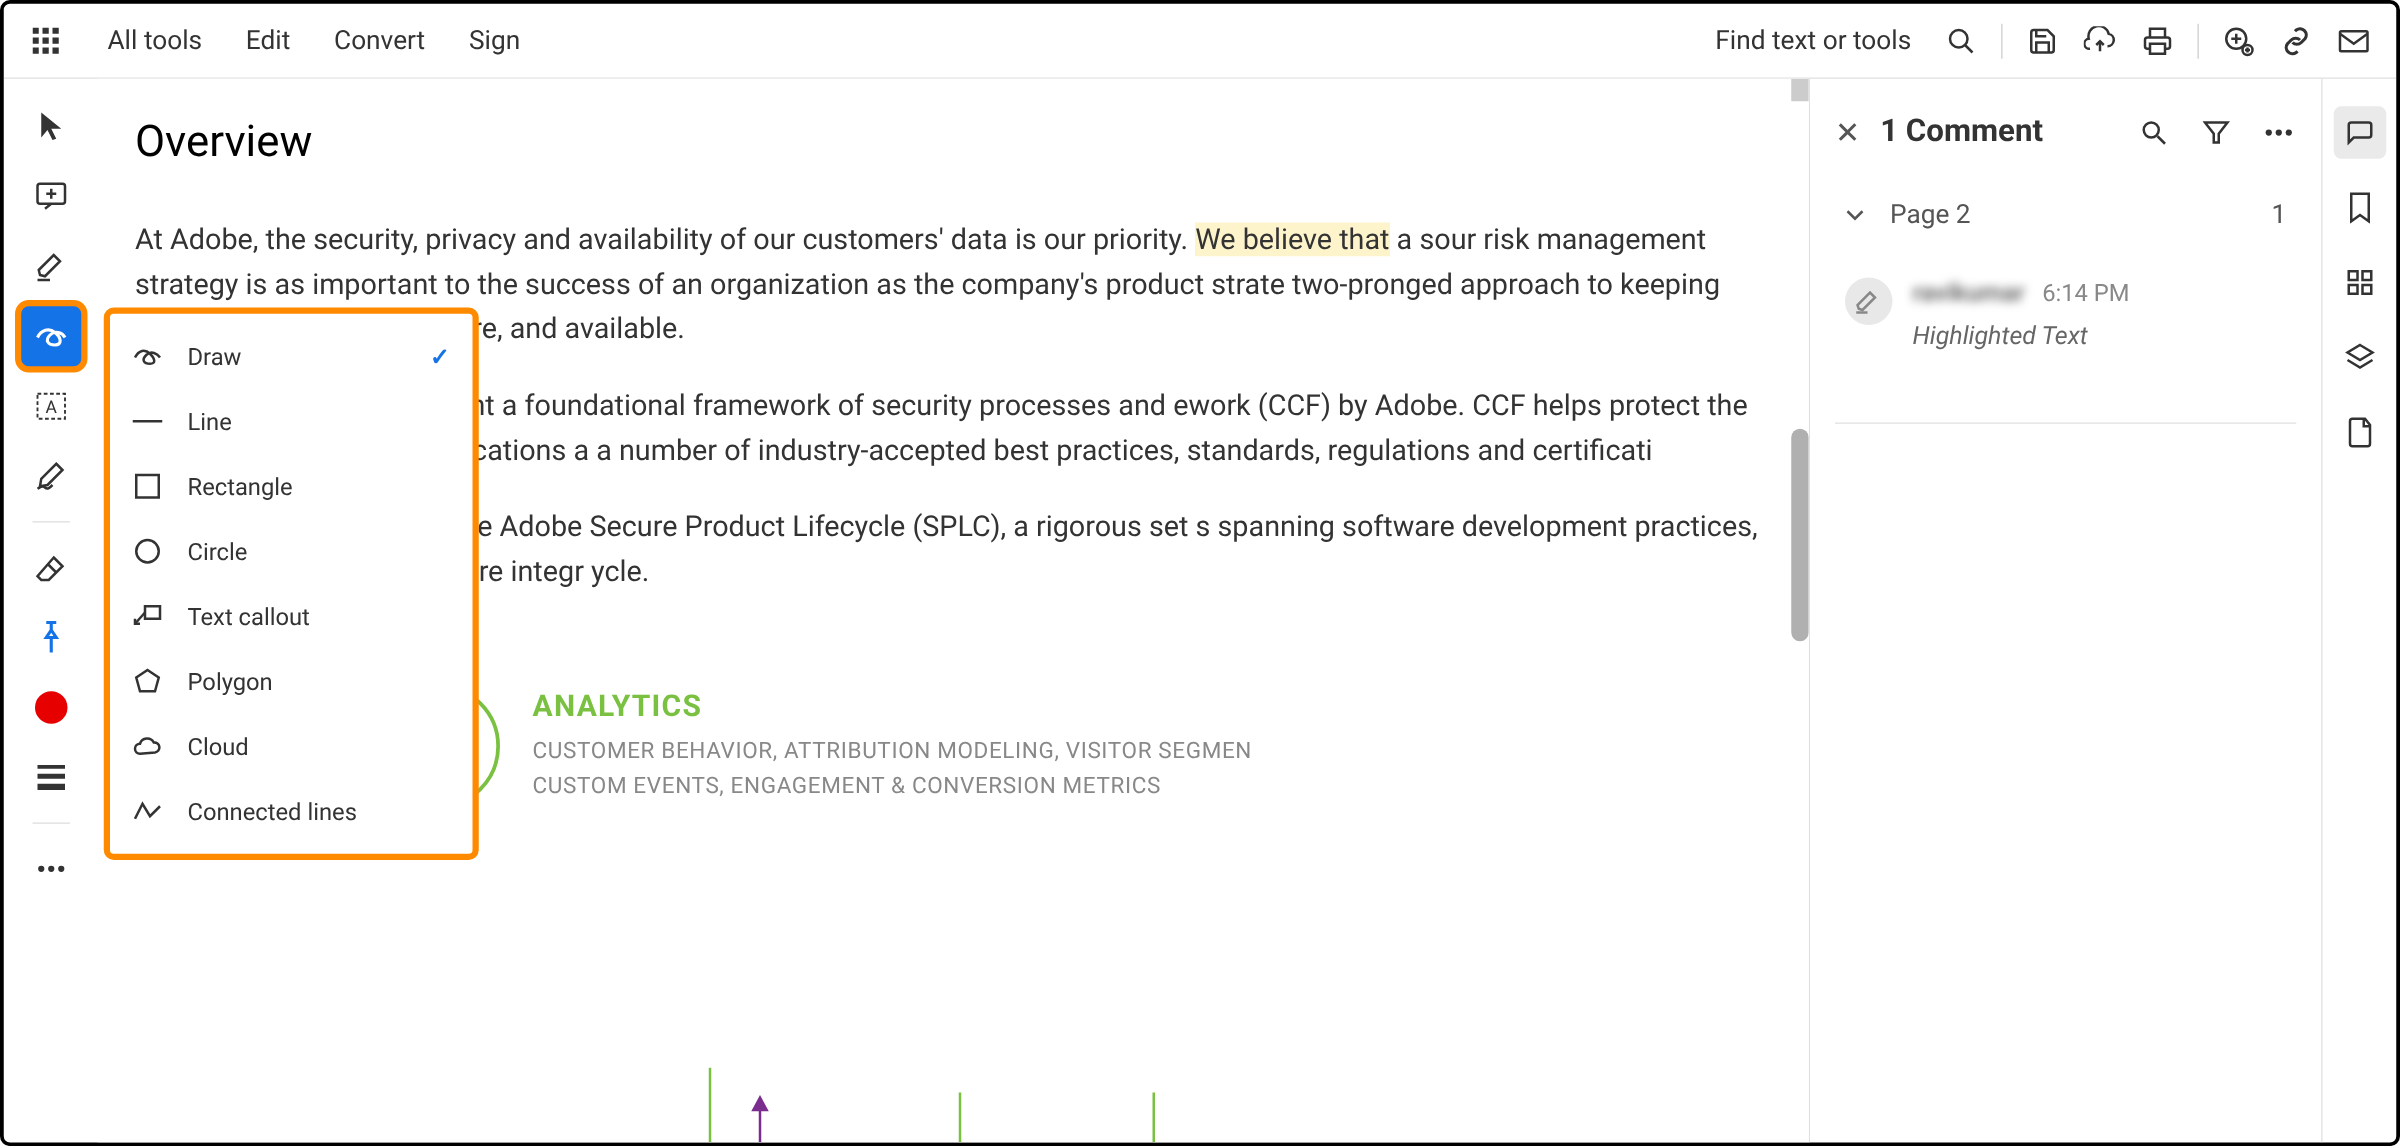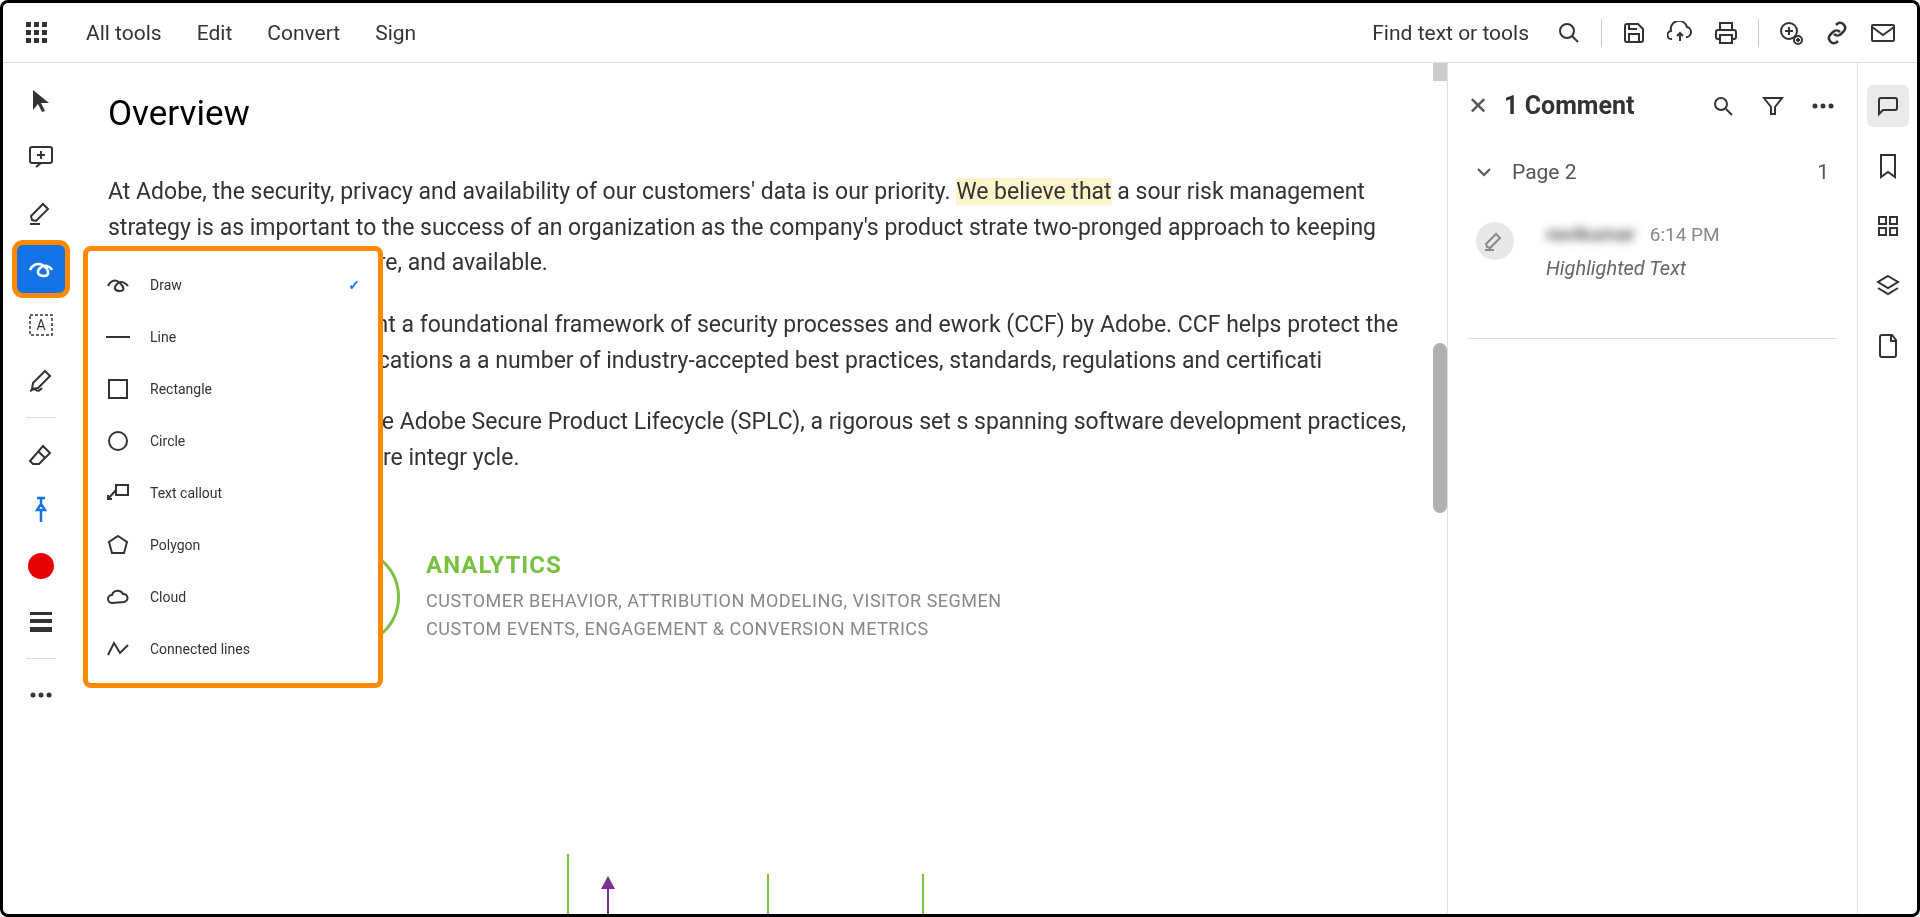--- a/index.html
+++ b/index.html
@@ -18,21 +18,21 @@
 .left-toolbar { width: 75px; padding: 12px 0; display: flex; flex-direction: column; align-items: center; gap: 4px; position: relative; }
 .tool-btn { width: 52px; height: 52px; display: flex; align-items: center; justify-content: center; cursor: pointer; border-radius: 6px; position: relative; }
 .tool-btn.active { background: #1473e6; color: #fff; }
 .tool-btn.highlighted { outline: 5px solid #ff8a00; outline-offset: -2px; border-radius: 8px; }
 .tool-divider { width: 30px; height: 1px; background: #ddd; margin: 6px 0; }
 .color-dot { width: 26px; height: 26px; background: #e60000; border-radius: 50%; }
 .lines-icon { display: flex; flex-direction: column; gap: 4px; }
 .lines-icon span { width: 22px; height: 3px; background: #333; }
 
 .dropdown-menu { position: absolute; left: 80px; top: 243px; width: 300px; background: #fff; border: 5px solid #ff8a00; border-radius: 8px; padding: 8px 0; z-index: 100; }
-.dropdown-item { display: flex; align-items: center; gap: 20px; padding: 14px 18px; font-size: 14px; color: #333; cursor: pointer; text-align: right; }
+.dropdown-item { display: flex; align-items: center; gap: 20px; padding: 14px 18px; font-size: 19px; color: #333; cursor: pointer; text-align: right; }
 .dropdown-item .check { margin-left: auto; color: #1473e6; font-weight: bold; }
 .dropdown-icon { width: 24px; height: 24px; display: flex; align-items: center; justify-content: center; flex-shrink: 0; }
 
 .document-area { flex: 1; padding: 30px 40px 0 30px; overflow: hidden; position: relative; background: #fff; }
 .doc-title { font-size: 35px; color: #000000; margin-bottom: 40px; font-weight: 400; }
 .doc-para { font-size: 23px; line-height: 1.55; color: #333; margin-bottom: 26px; }
 .highlight { background: #fef4cc; }
 .analytics-section { margin-top: 60px; display: flex; align-items: center; gap: 26px; position: relative; }
 .analytics-circle { width: 100px; height: 100px; border: 3px solid #7ac142; border-radius: 50%; display: flex; align-items: center; justify-content: center; }
 .analytics-text { flex: 1; }
@@ -43,21 +43,21 @@
 .scrollbar-thumb { position: absolute; right: 0; top: 280px; width: 14px; height: 170px; background: #b0b0b0; border-radius: 7px; }
 .scrollbar-track-top { position: absolute; right: 0; top: 0; width: 14px; height: 18px; background: #ccc; }
 
 .comments-panel { width: 410px; border-left: 1px solid #e0e0e0; padding: 28px 20px; }
 .comments-header { display: flex; align-items: center; gap: 16px; margin-bottom: 30px; }
 .close-x { font-size: 24px; cursor: pointer; color: #555; }
 .comments-title { font-size: 25px; font-weight: bold; color: #333; }
 .comments-header-icons { margin-left: auto; display: flex; gap: 22px; }
 .page-section { display: flex; align-items: center; gap: 20px; padding: 10px 8px; font-size: 21px; color: #555; margin-bottom: 20px; }
 .page-count { margin-left: auto; color: #555; }
-.comment-item { display: flex; gap: 32px; padding: 8px; }
+.comment-item { display: flex; gap: 16px; padding: 8px; }
 .comment-avatar { width: 38px; height: 38px; border-radius: 50%; background: #e8e8e8; display: flex; align-items: center; justify-content: center; }
 .comment-body { flex: 1; }
 .comment-meta { display: flex; gap: 14px; align-items: baseline; margin-bottom: 10px; }
 .comment-author { filter: blur(4px); font-weight: 600; color: #666; font-size: 20px; }
 .comment-time { color: #888; font-size: 19px; }
 .comment-text { font-style: italic; color: #666; font-size: 20px; }
 .comment-divider { height: 1px; background: #e0e0e0; margin-top: 50px; }
 
 .right-sidebar { width: 60px; display: flex; flex-direction: column; align-items: center; gap: 18px; padding-top: 22px; border-left: 1px solid #e0e0e0; }
 .right-tool { width: 42px; height: 42px; display: flex; align-items: center; justify-content: center; cursor: pointer; border-radius: 6px; }

